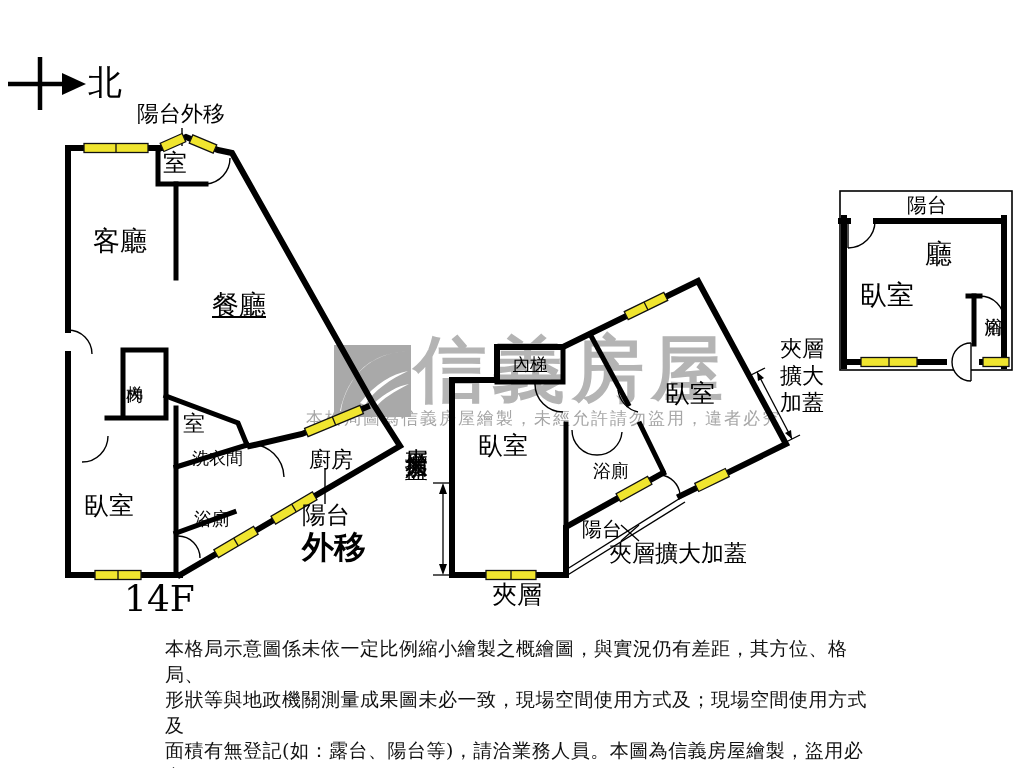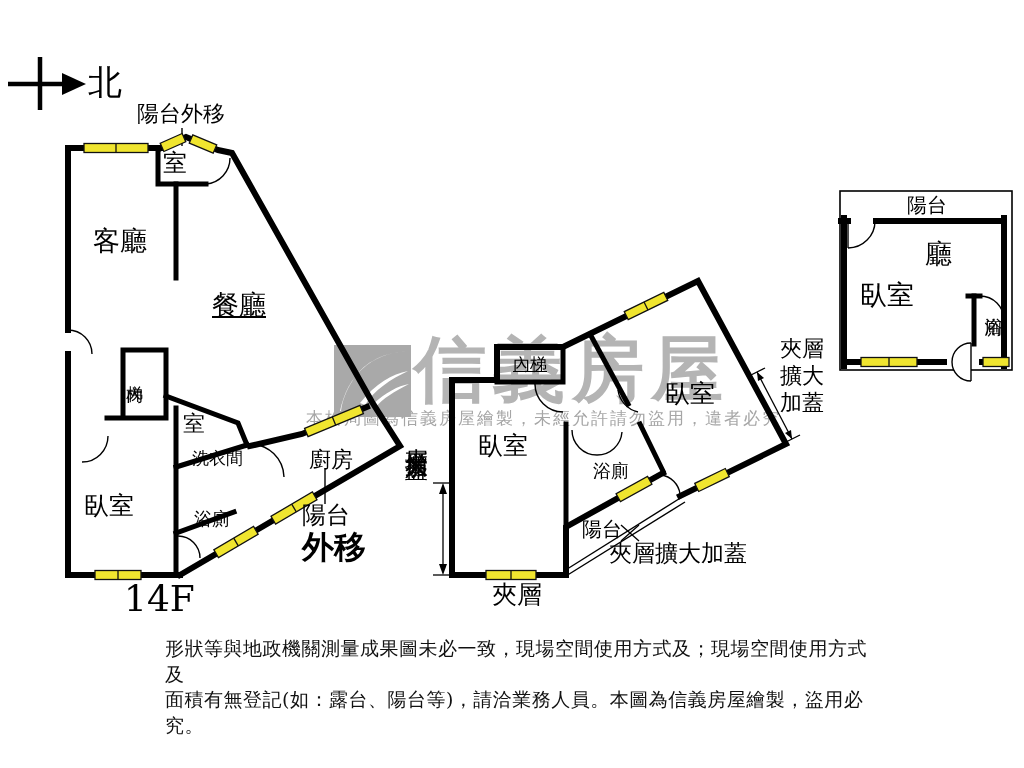--- a/index.html
+++ b/index.html
@@ -210,17 +210,18 @@
   <div class="lbl" style="left:780px;top:337px;font-size:22px;">夾層</div>
   <div class="lbl" style="left:780px;top:364px;font-size:22px;">擴大</div>
   <div class="lbl" style="left:780px;top:391px;font-size:22px;">加蓋</div>
 
   <div class="lbl" style="left:907px;top:195px;font-size:20px;">陽台</div>
   <div class="lbl" style="left:925px;top:239px;font-size:27px;">廳</div>
   <div class="lbl" style="left:860px;top:280px;font-size:27px;">臥室</div>
   <div class="lbl vert" style="left:984px;top:303px;font-size:18px;">浴廁</div>
 
   <div id="disclaimer">
+    <div>本格局示意圖係未依一定比例縮小繪製之概繪圖，與實況仍有差距，其方位、格局、</div>
     <div>形狀等與地政機關測量成果圖未必一致，現場空間使用方式及；現場空間使用方式及</div>
     <div>面積有無登記(如：露台、陽台等)，請洽業務人員。本圖為信義房屋繪製，盜用必究。</div>
   </div>
 
 </div>
 
 </body></html>

